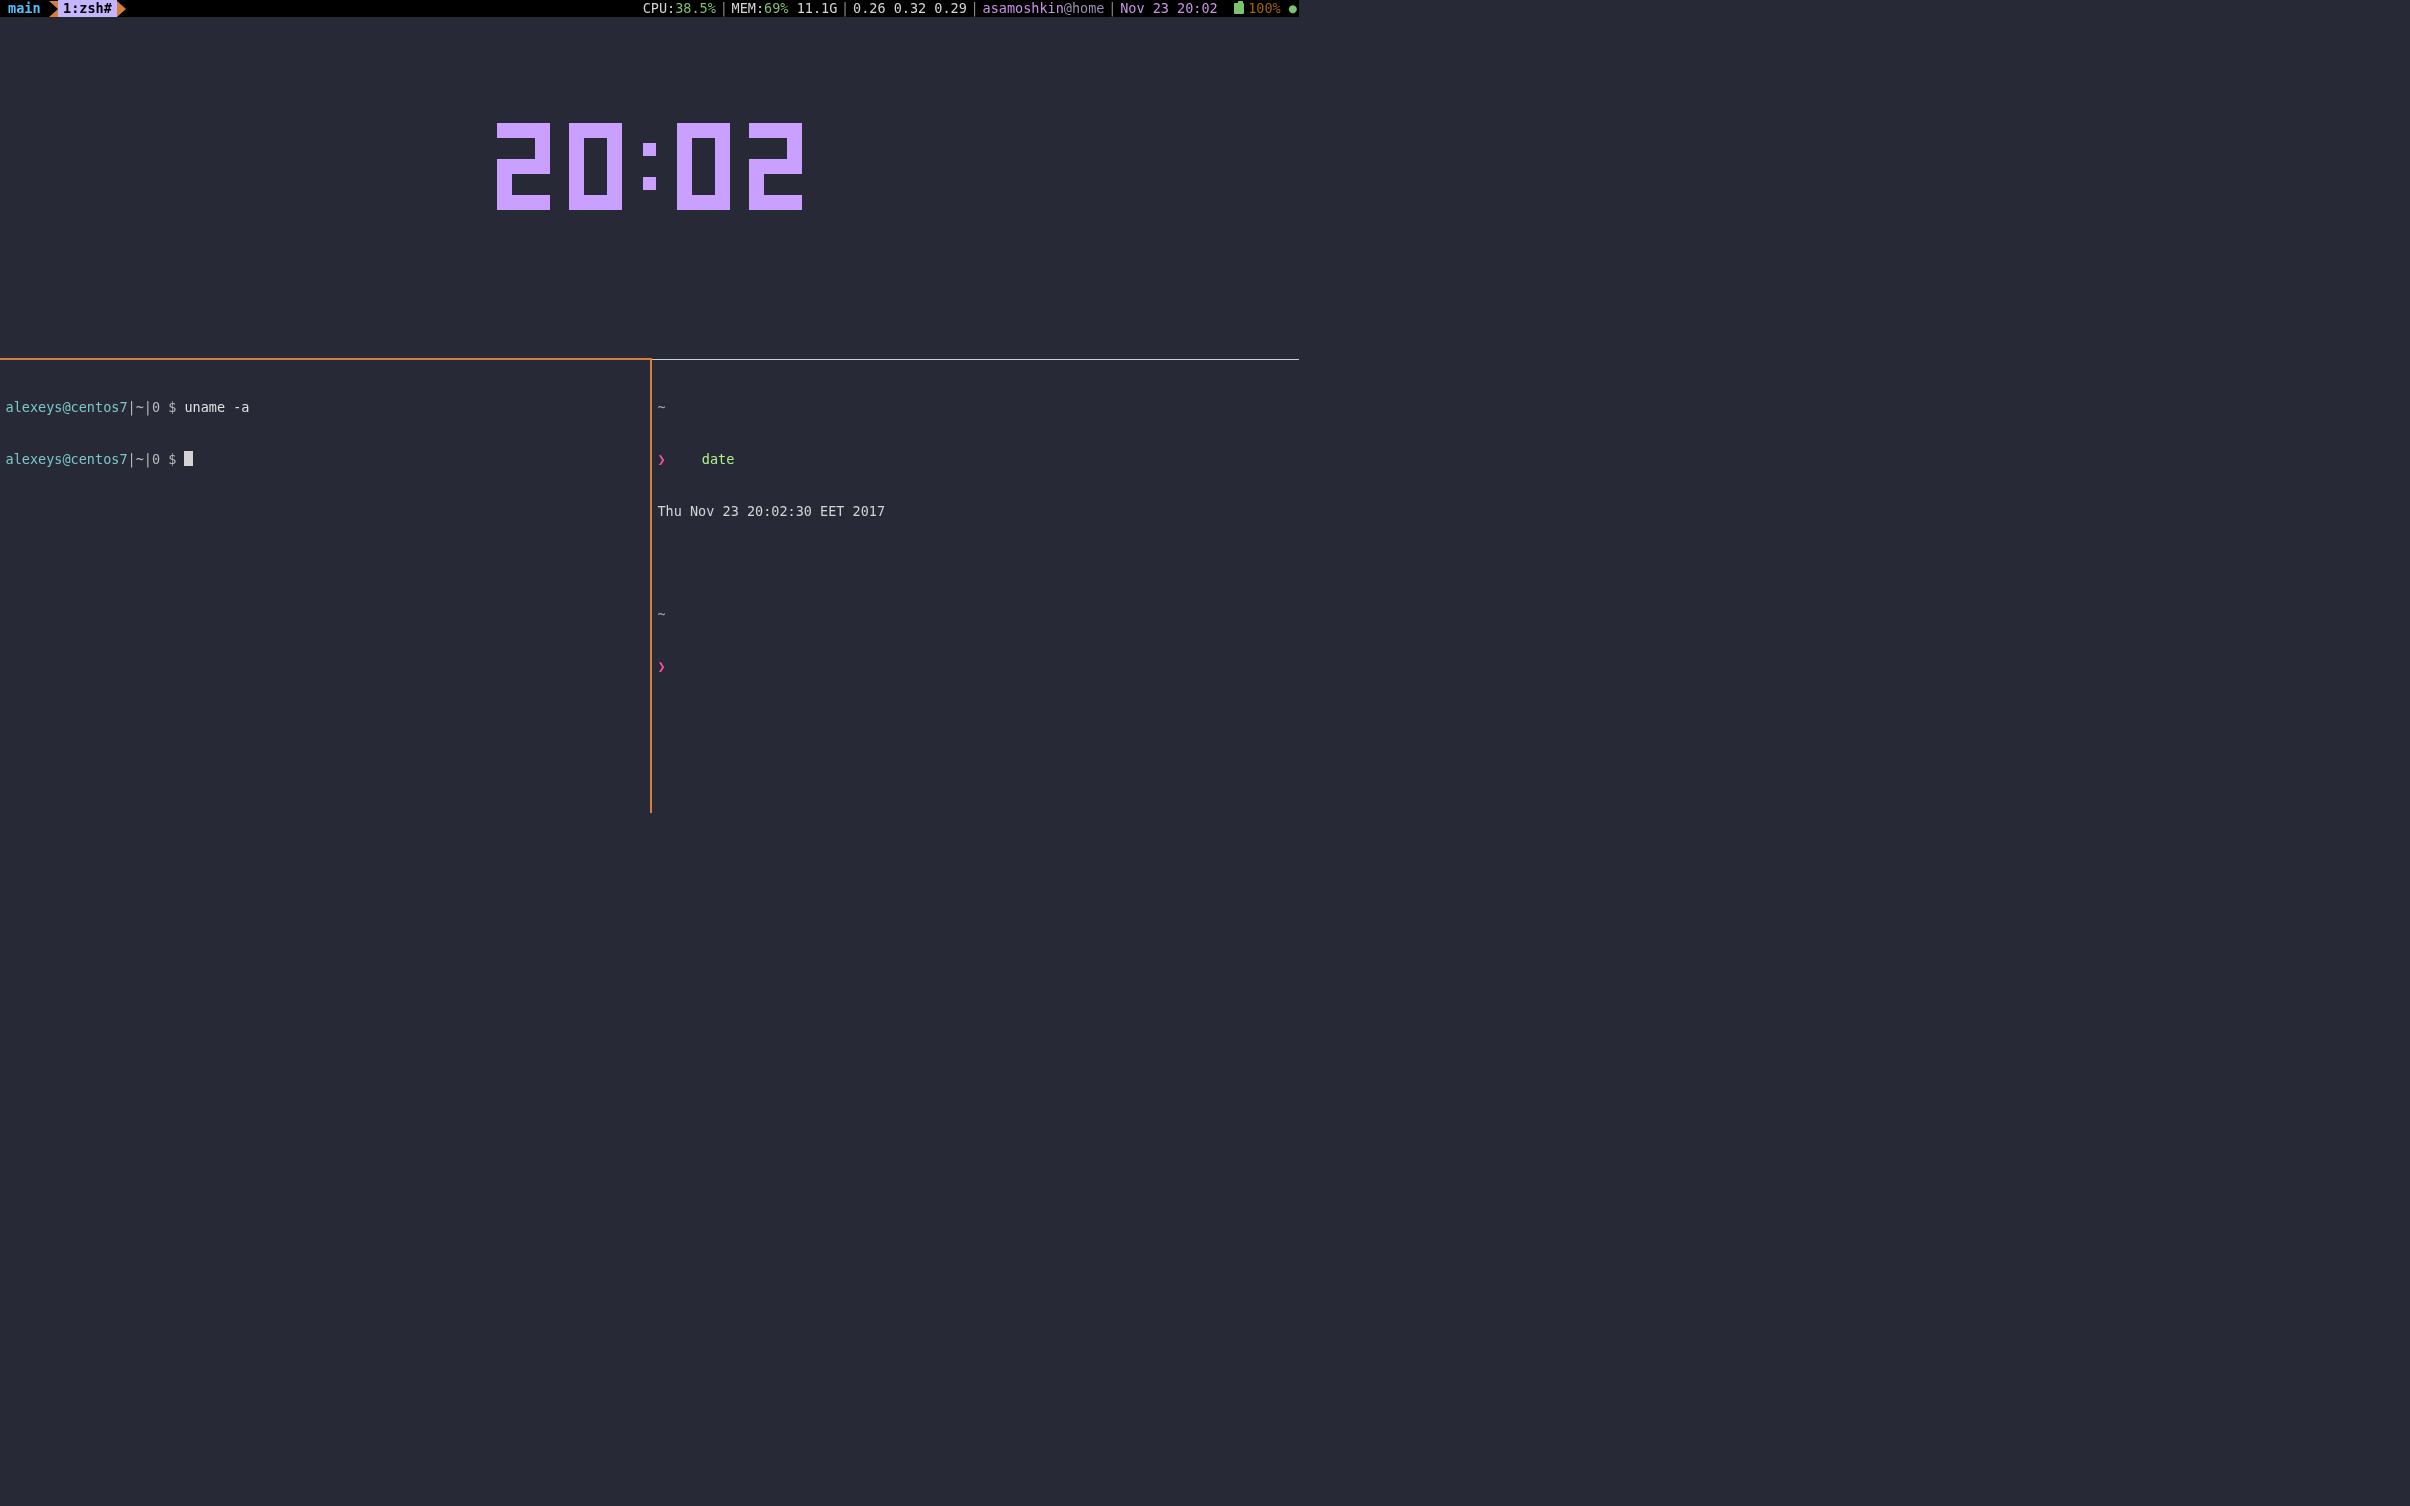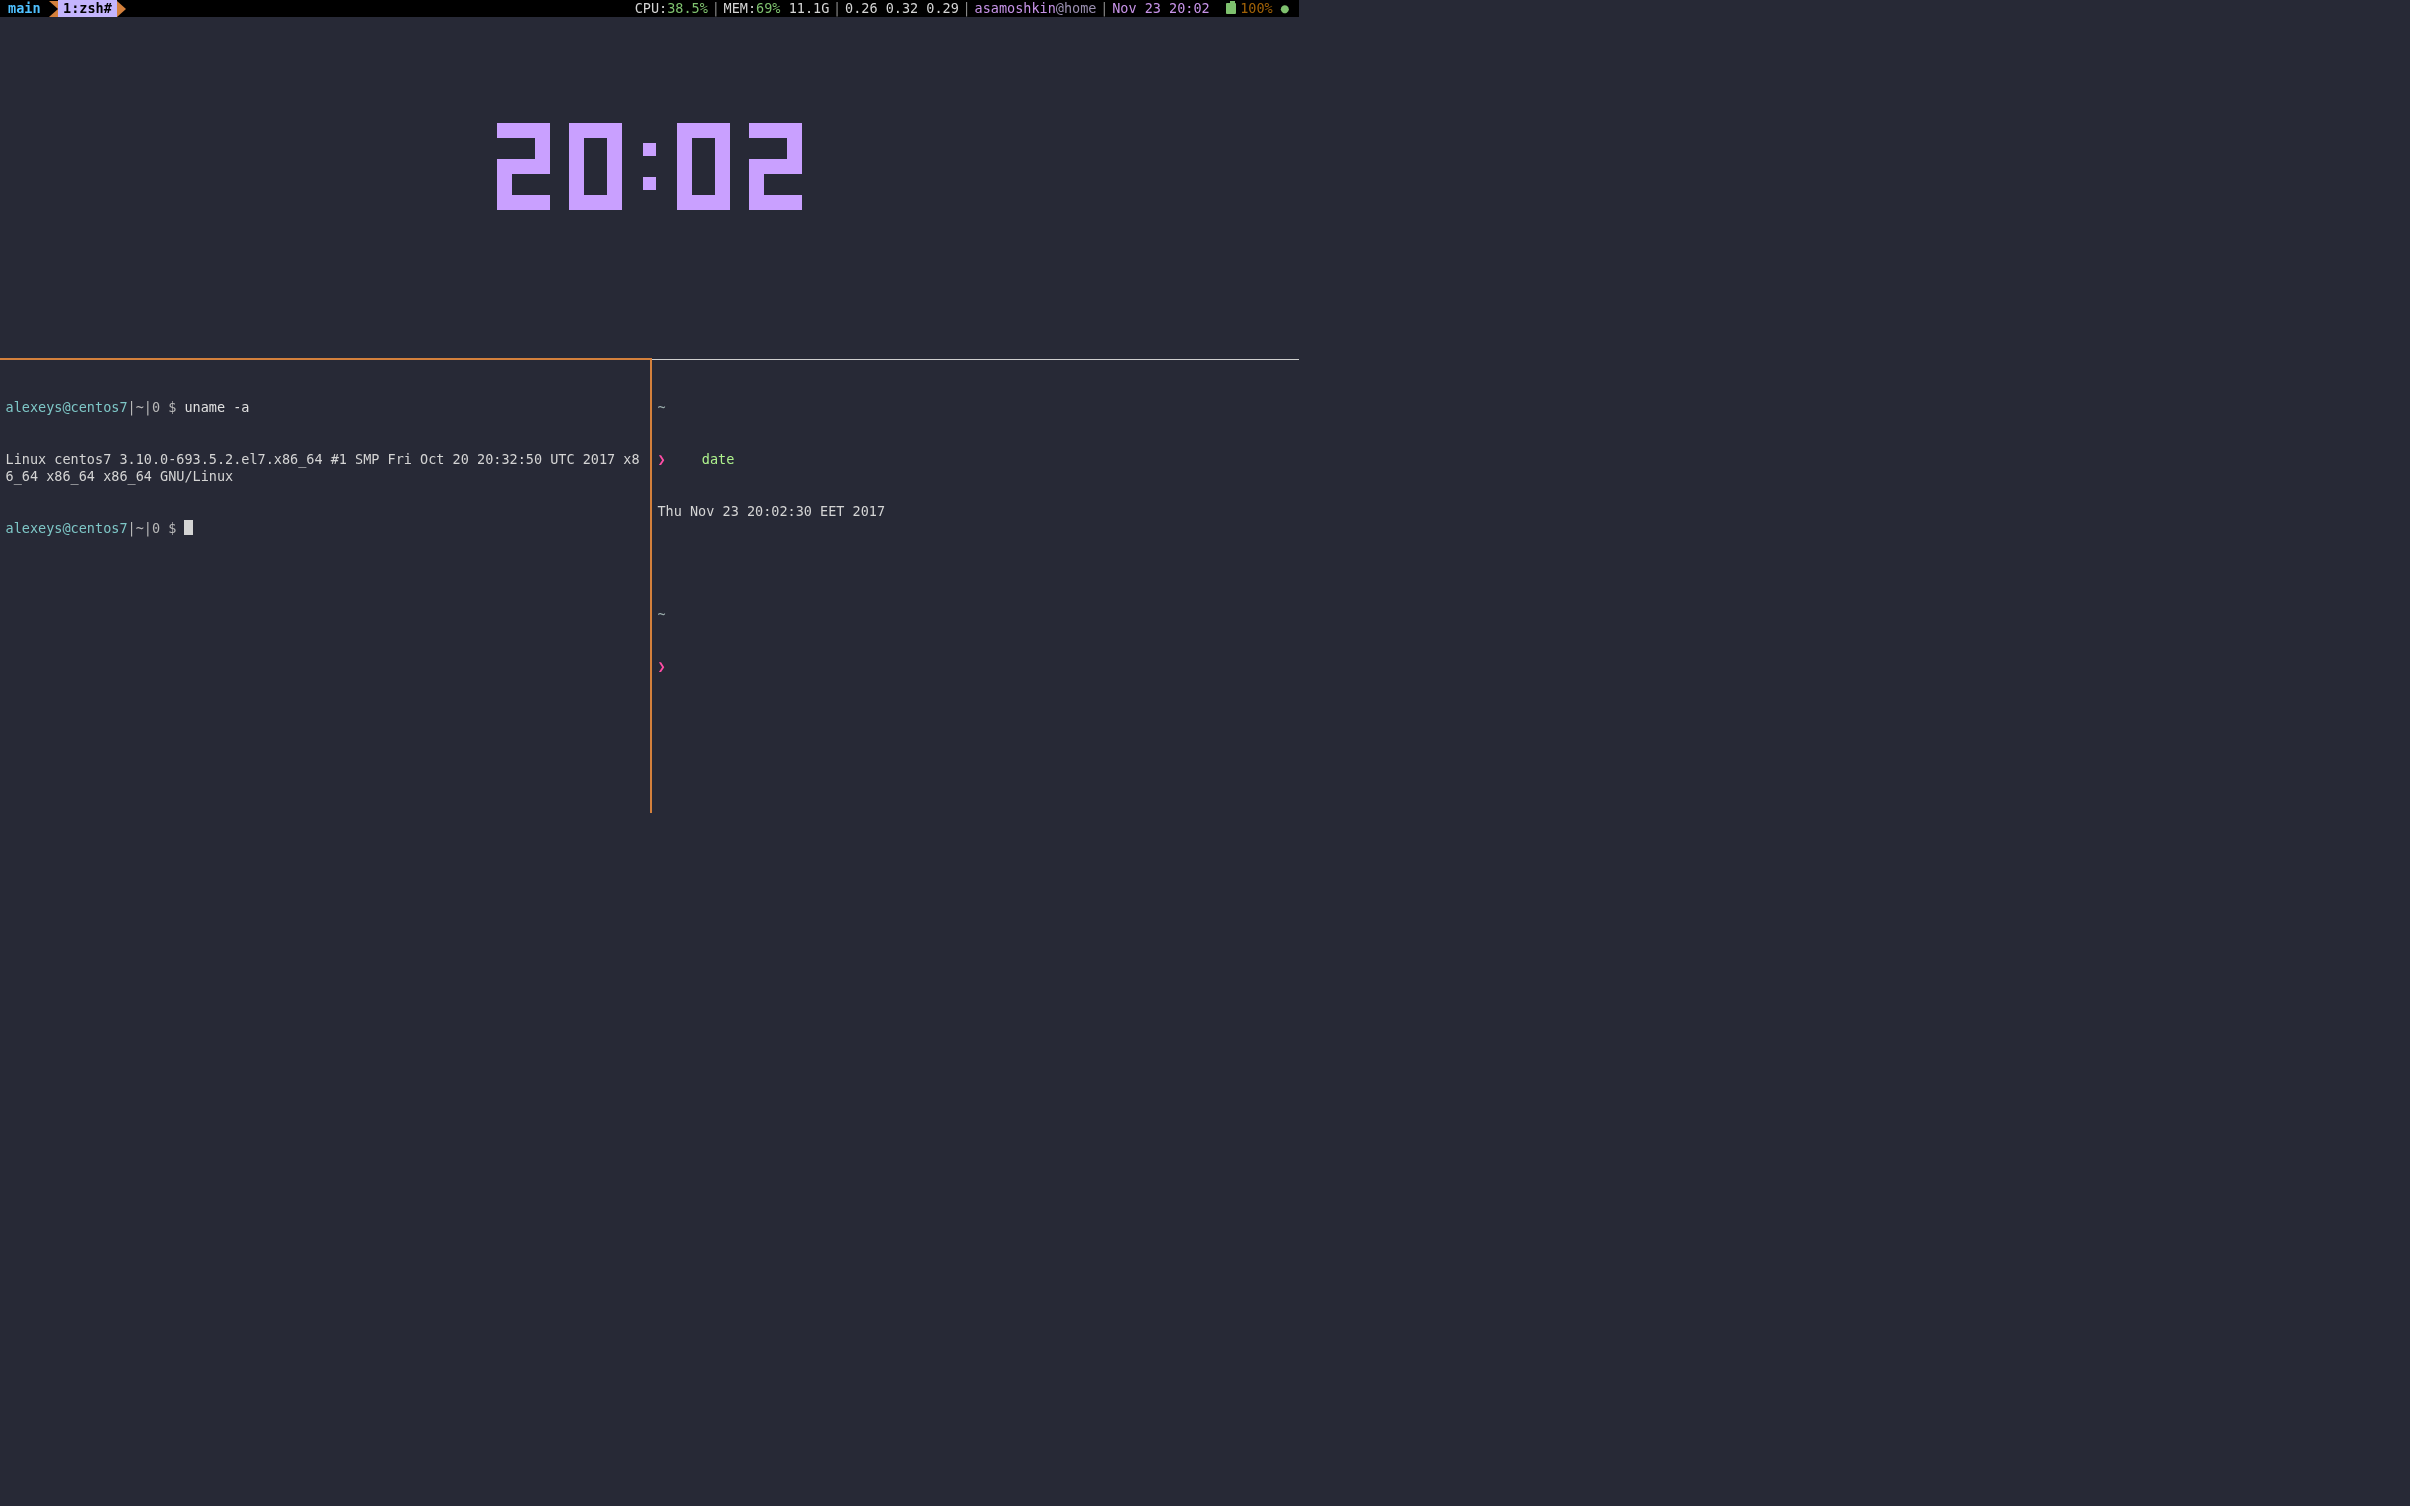--- a/index.html
+++ b/index.html
@@ -24,21 +24,21 @@
     height: 17px;
     background: #000000;
     display: flex;
     align-items: center;
     white-space: pre;
     font-size: 13.5px;
     line-height: 17px;
   }
   .sb-left { display: flex; align-items: center; }
   .sb-spacer { flex: 1; }
-  .sb-right { display: flex; align-items: center; padding-right: 10px; }
+  .sb-right { display: flex; align-items: center; padding-right: 2px; }
 
   .seg-session {
     background: #000;
     color: #4fc1ff;
     padding: 0 8px;
     font-weight: bold;
   }
   .seg-window {
     background: #c4b5fd;
     color: #000;
@@ -229,21 +229,20 @@
 
   <div class="hdiv">
     <div class="left"></div>
       <div class="right"></div>
   </div>
 
   <div class="pane-bottom">
 
     <div class="pane pane-left">
       <div><span class="prompt-user">alexeys@centos7</span><span class="prompt-dim">|~|0 $ </span><span class="prompt-cmd">uname -a</span></div>
-      <div class="out">Linux centos7 3.10.0-693.5.2.el7.x86_64 #1 SMP Fri Oct 20 20:32:50 UTC 2017 x86_64 x86_64 x86_64 GNU/Linux</div>
       <div><span class="prompt-user">alexeys@centos7</span><span class="prompt-dim">|~|0 $ </span><span class="cursor"></span></div>
     </div>
 
     <div class="vdiv"></div>
 
     <div class="pane pane-right">
       <div class="tilde">~</div>
       <div><span class="p-angle">❯</span> <span class="cmd-date">date</span></div>
       <div class="out">Thu Nov 23 20:02:30 EET 2017</div>
       <div style="height:17px"></div>

